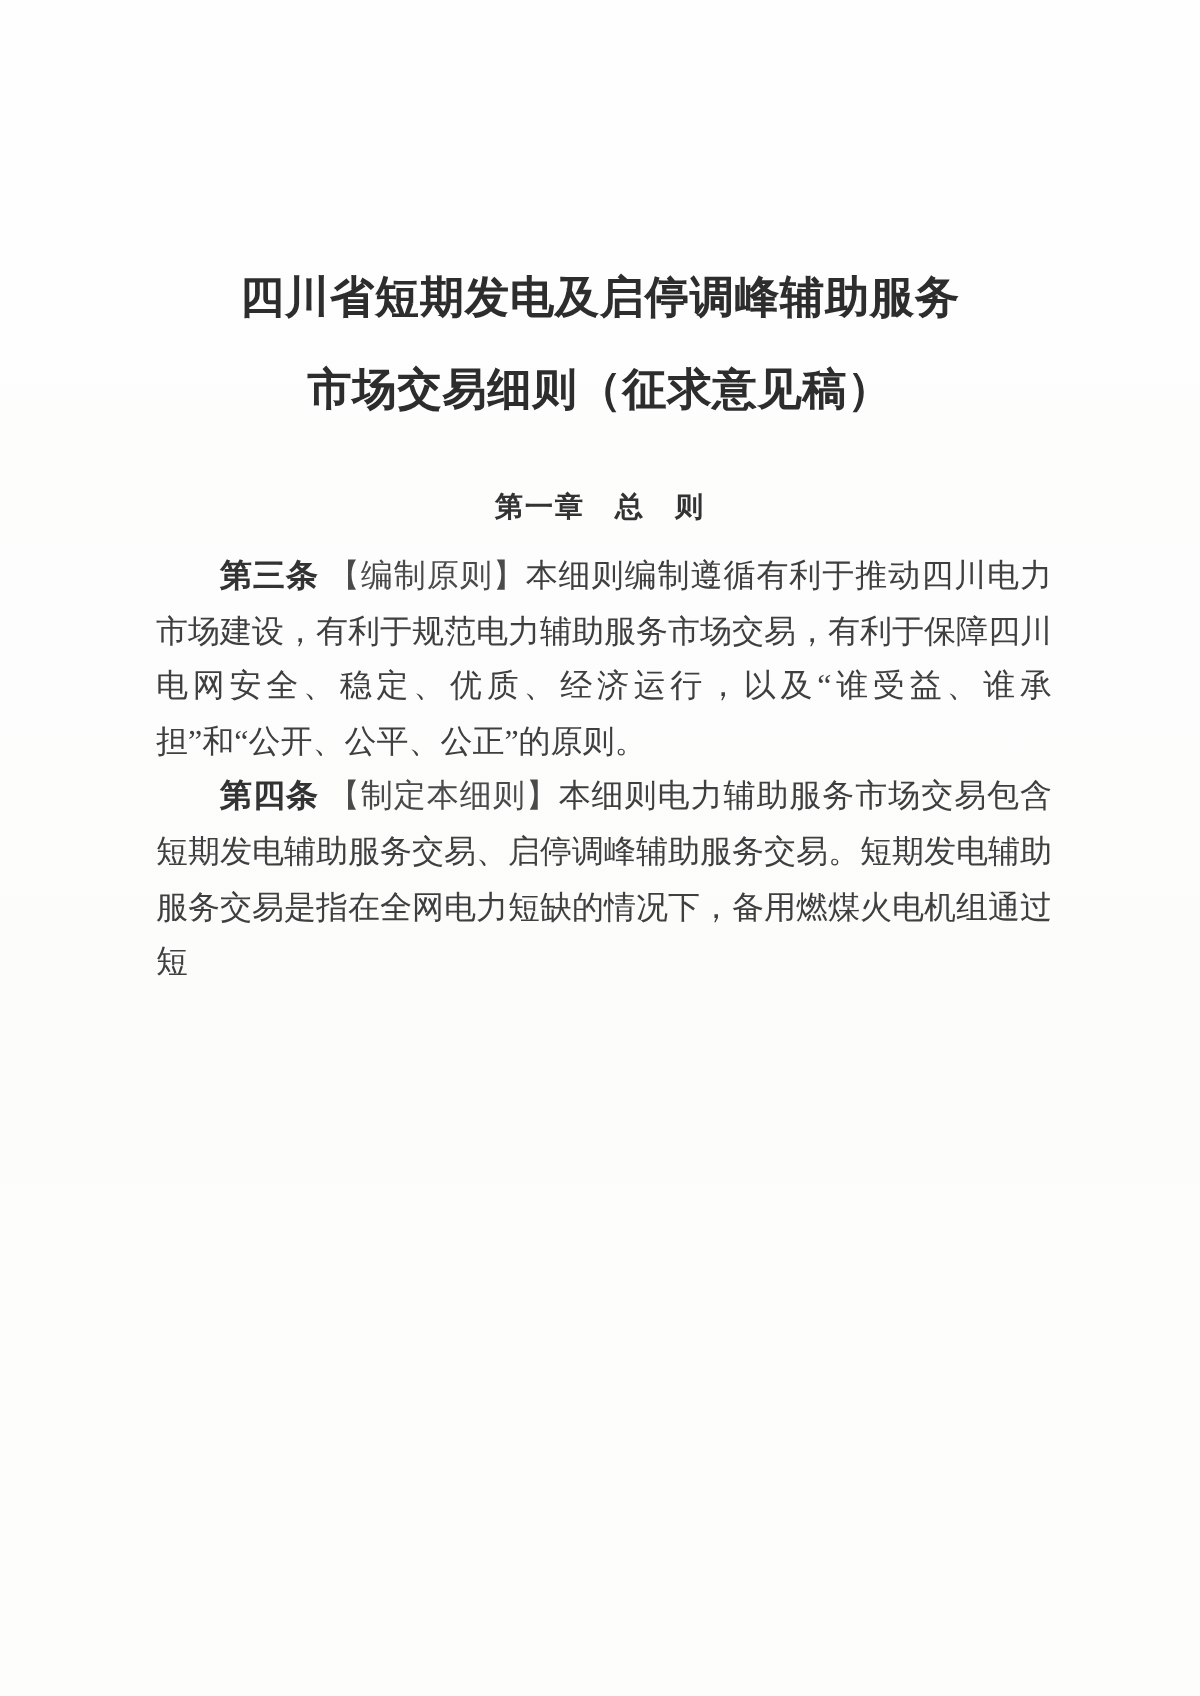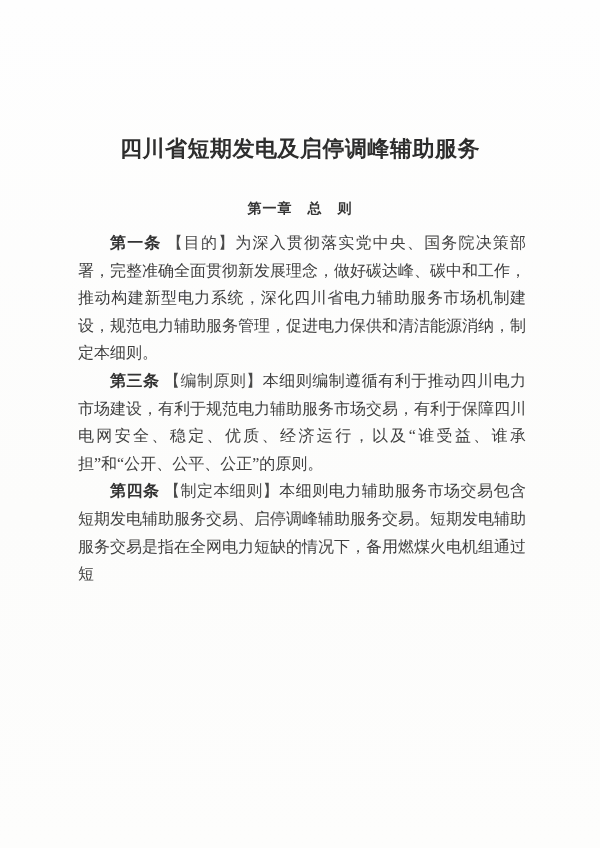--- a/index.html
+++ b/index.html
@@ -61,25 +61,25 @@
   .para .label {
     color: #4a4a4a;
   }
 </style>
 </head>
 <body>
 
 <div class="page">
   <h1 class="doc-title">
     <span class="title-line">四川省短期发电及启停调峰辅助服务</span>
+    <span class="title-line">市场交易细则（征求意见稿）</span>
   </h1>
 
   <h2 class="chapter-heading">第一章　总　则</h2>
 
   <div class="body-text" id="paragraphs">
-  <p class="para"><span class="leader">第一条</span> <span class="label">【目的】</span><span class="ptext">为深入贯彻落实党中央、国务院决策部署，完整准确全面贯彻新发展理念，做好碳达峰、碳中和工作，推动构建新型电力系统，深化四川省电力辅助服务市场机制建设，规范电力辅助服务管理，促进电力保供和清洁能源消纳，制定本细则。</span></p>
 
 
   <p class="para"><span class="leader">第三条</span> <span class="label">【编制原则】</span><span class="ptext">本细则编制遵循有利于推动四川电力市场建设，有利于规范电力辅助服务市场交易，有利于保障四川电网安全、稳定、优质、经济运行，以及“谁受益、谁承担”和“公开、公平、公正”的原则。</span></p>
 
   <p class="para"><span class="leader">第四条</span> <span class="label">【制定本细则】</span><span class="ptext">本细则电力辅助服务市场交易包含短期发电辅助服务交易、启停调峰辅助服务交易。短期发电辅助服务交易是指在全网电力短缺的情况下，备用燃煤火电机组通过短</span></p>
 </div>
 </div>
 
 </body></html>

